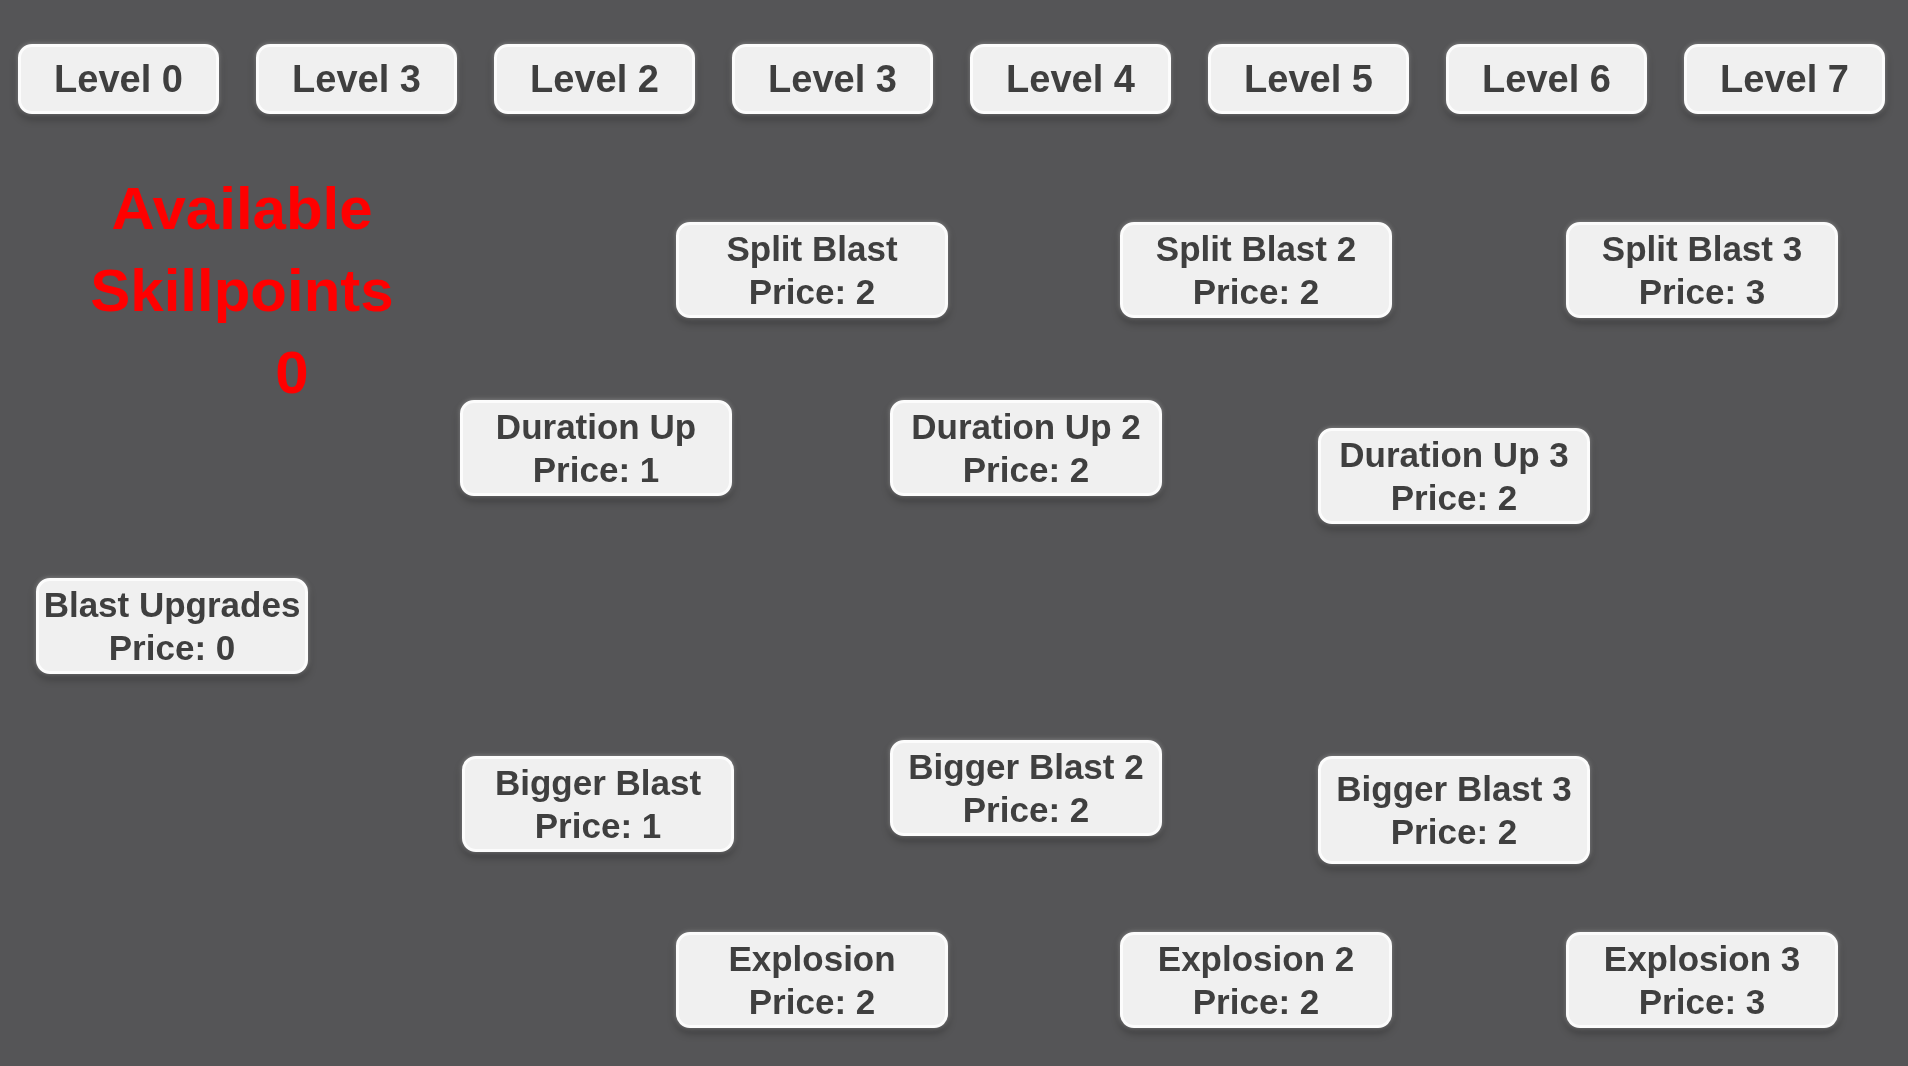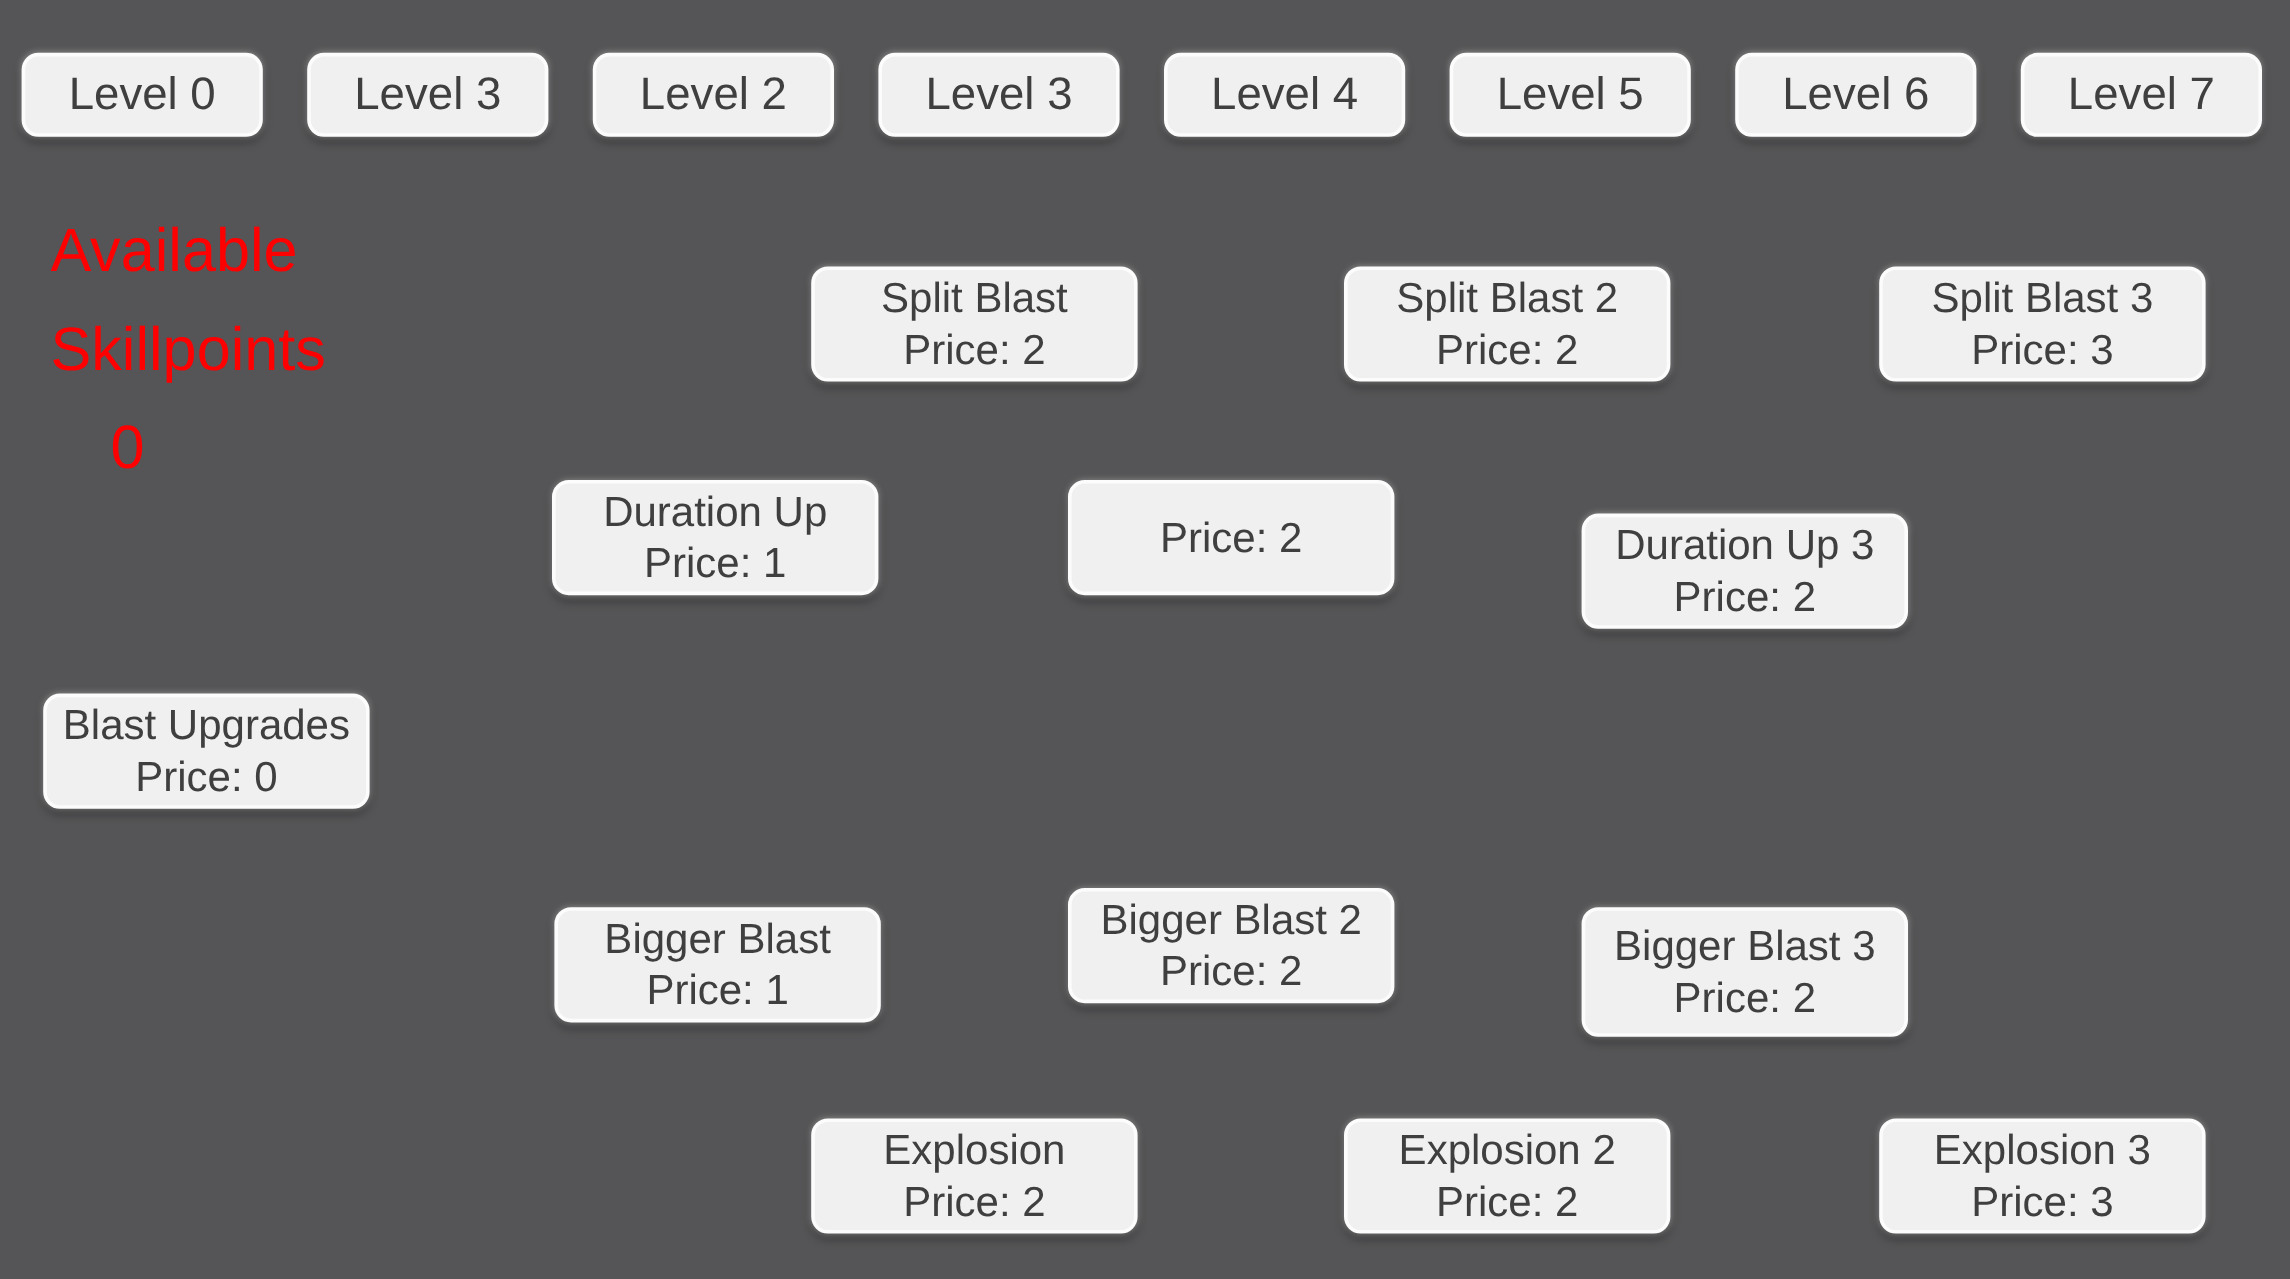--- a/index.html
+++ b/index.html
@@ -25,40 +25,42 @@
     border-radius:14px;
     color:var(--btn-text);
     font-family:"Liberation Sans", sans-serif;
     display:flex;
     flex-direction:column;
     align-items:center;
     justify-content:center;
     padding:0;
     cursor:pointer;
     box-shadow:0 0 5px rgba(255,255,255,0.35), 0 5px 8px rgba(0,0,0,0.30);
+    font-weight:bold;
   }
   .level-btn{
     top:44px;
     width:201px;height:70px;
     font-size:38px;
     line-height:70px;
   }
   .node{
     width:272px;height:96px;
     font-size:35px;
     line-height:43px;
   }
   .skillpoints{
     position:absolute;
     left:42px;top:168px;
     width:400px;
+    text-align:center;
     color:var(--sp-text);
-    font-size:51px;
+    font-size:60px;
     line-height:82px;
-    font-weight:400;
+    font-weight:700;
   }
   .skillpoints .value{
     transform:translateX(50px);
   }
   .layer{position:absolute;left:0;top:0;width:100%;height:0;}
 </style>
 </head>
 <body>
 
 <div class="screen">
@@ -95,20 +97,21 @@
       </button>
       <button class="btn node" style="left: 1566px; top: 222px; width: 272px; height: 96px;">
         <span>Split Blast 3</span>
         <span>Price: 3</span>
       </button>
       <button class="btn node" style="left: 460px; top: 400px; width: 272px; height: 96px;">
         <span>Duration Up</span>
         <span>Price: 1</span>
       </button>
       <button class="btn node" style="left: 890px; top: 400px; width: 272px; height: 96px;">
+        <span>Duration Up 2</span>
         <span>Price: 2</span>
       </button>
       <button class="btn node" style="left: 1318px; top: 400px; width: 272px; height: 96px; margin-top: 28px;">
         <span>Duration Up 3</span>
         <span>Price: 2</span>
       </button>
       <button class="btn node" style="left: 462px; top: 756px; width: 272px; height: 96px;">
         <span>Bigger Blast</span>
         <span>Price: 1</span>
       </button>

